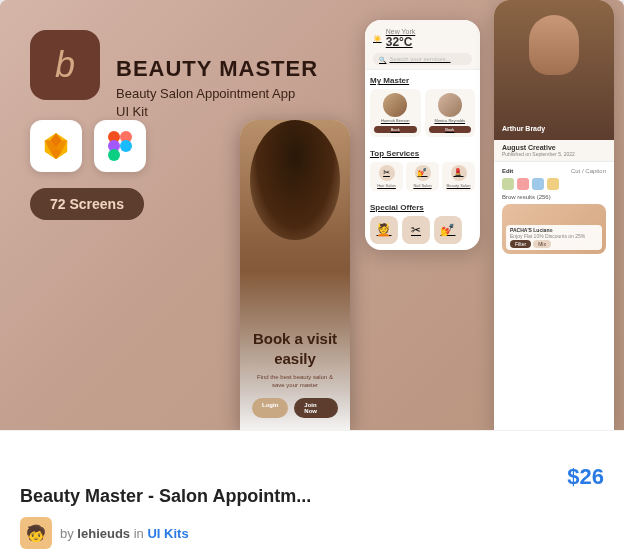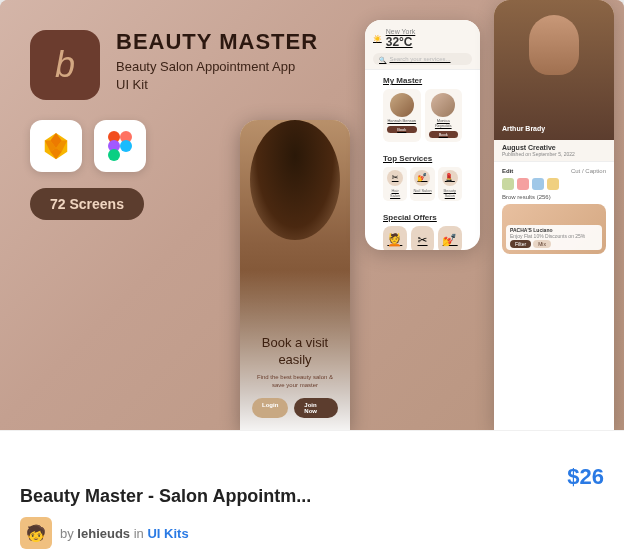--- a/index.html
+++ b/index.html
@@ -65,20 +65,21 @@
       display: flex;
       flex-direction: column;
       justify-content: center;
     }
     .brand-title {
       font-size: 22px;
       font-weight: 800;
       color: #2c1810;
       letter-spacing: 1px;
       line-height: 1.1;
+      margin-top: 27px;
     }
     .brand-subtitle {
       font-size: 13px;
       color: #3d2418;
       line-height: 1.4;
       margin-top: 4px;
       max-width: 180px;
     }
     
     .tool-icons {
@@ -166,22 +167,22 @@
       right: 0;
       height: 160px;
       background: linear-gradient(0deg, rgba(255,255,255,0.95) 0%, transparent 100%);
       display: flex;
       flex-direction: column;
       align-items: center;
       justify-content: flex-end;
       padding: 12px;
     }
     .booking-text {
-      font-size: 13px;
-      font-weight: 400;
+      font-size: 15px;
+      font-weight: 700;
       color: #3d2010;
       text-align: center;
       line-height: 1.3;
       margin-bottom: 6px;
       margin-top: 14px;
     }
     .booking-subtext {
       font-size: 6px;
       color: #6b4030;
       text-align: center;
@@ -244,21 +245,21 @@
       margin-top: 4px;
       display: flex;
       align-items: center;
       padding: 0 6px;
     }
     .phone-rt-search-text {
       font-size: 6px;
       color: #bbb;
     }
     .phone-rt-section {
-      padding: 6px 18px;
+      padding: 6px 5px;
     }
     .phone-rt-title {
       font-size: 8px;
       font-weight: 700;
       color: #333;
       margin-bottom: 4px;
     }
     .masters-row {
       display: flex;
       gap: 4px;

